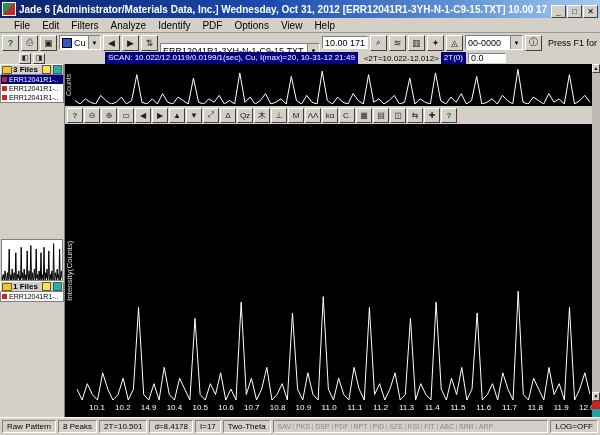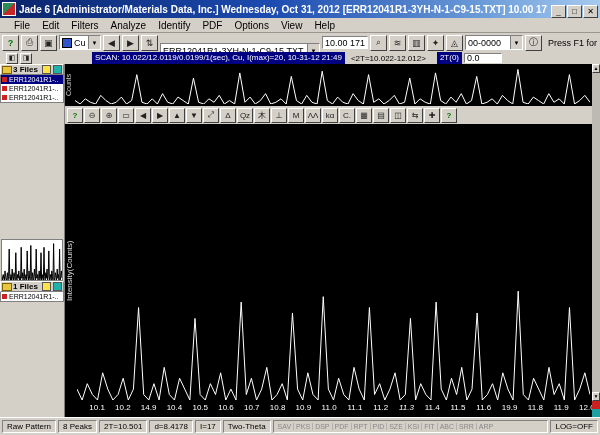--- a/index.html
+++ b/index.html
@@ -39,21 +39,21 @@
   .dd.anode{width:42px;}
   .swatch{width:8px;height:8px;background:#3355cc;border:1px solid #000;margin-right:2px;flex:none;}
   .dd.file{width:160px;margin-top:16px;}
   .ddtext{flex:1;overflow:hidden;white-space:nowrap;}
   .field{background:#fff;border:1px solid;border-color:#808080 #fff #fff #808080;height:13px;
     font-size:9px;padding:0 2px;display:inline-flex;align-items:center;flex:none;box-sizing:border-box;}
   .hint{font-size:9px;color:#000;margin-left:4px;white-space:nowrap;}
 
   
   .scanrow{position:absolute;left:0;top:52px;width:514px;height:12px;box-sizing:border-box;
-    display:flex;align-items:center;font-size:8px;gap:2px;padding:0 6px;overflow:hidden;}
+    display:flex;align-items:center;font-size:8px;gap:2px;padding:0 19px;overflow:hidden;}
   .scanrow .btn{min-width:12px;height:11px;font-size:7px;}
   .scantext{background:#000080;color:#fff;padding:0 3px;height:12px;line-height:12px;
     white-space:nowrap;margin-left:58px;}
   .rangetext{color:#000;margin-left:4px;white-space:nowrap;}
   .ttlabel{margin-left:auto;background:#000080;color:#fff;padding:0 3px;height:12px;line-height:12px;text-align:center;}
   .ttval{width:38px;height:10px;margin-right:6px;}
 
   
   .content{position:absolute;left:0;top:64px;width:600px;height:353px;}
 
@@ -273,25 +273,25 @@
             <span style="left: 13.9698%;">14.9</span>
             <span style="left: 18.995%;">10.4</span>
             <span style="left: 24.0201%;">10.5</span>
             <span style="left: 29.0452%;">10.6</span>
             <span style="left: 34.0704%;">10.7</span>
             <span style="left: 39.0955%;">10.8</span>
             <span style="left: 44.1206%;">10.9</span>
             <span style="left: 49.1457%;">11.0</span>
             <span style="left: 54.1709%;">11.1</span>
             <span style="left: 59.196%;">11.2</span>
-            <span style="left: 64.2211%; font-style: italic;">11.3</span>
+            <span style="left: 64.2211%;">11.3</span>
             <span style="left: 69.2462%;">11.4</span>
             <span style="left: 74.2714%;">11.5</span>
             <span style="left: 79.2965%;">11.6</span>
-            <span style="left: 84.3216%;">19.9</span>
+            <span style="left: 84.3216%;">11.7</span>
             <span style="left: 89.3467%;">11.8</span>
             <span style="left: 94.3719%;">11.9</span>
             <span style="left: 99.397%;">12.0</span>
           </div>
       </div>
     </div>
 
     <div class="rightrail">
       <button class="rbtn">▲</button>
       <div class="rtrack"></div>

